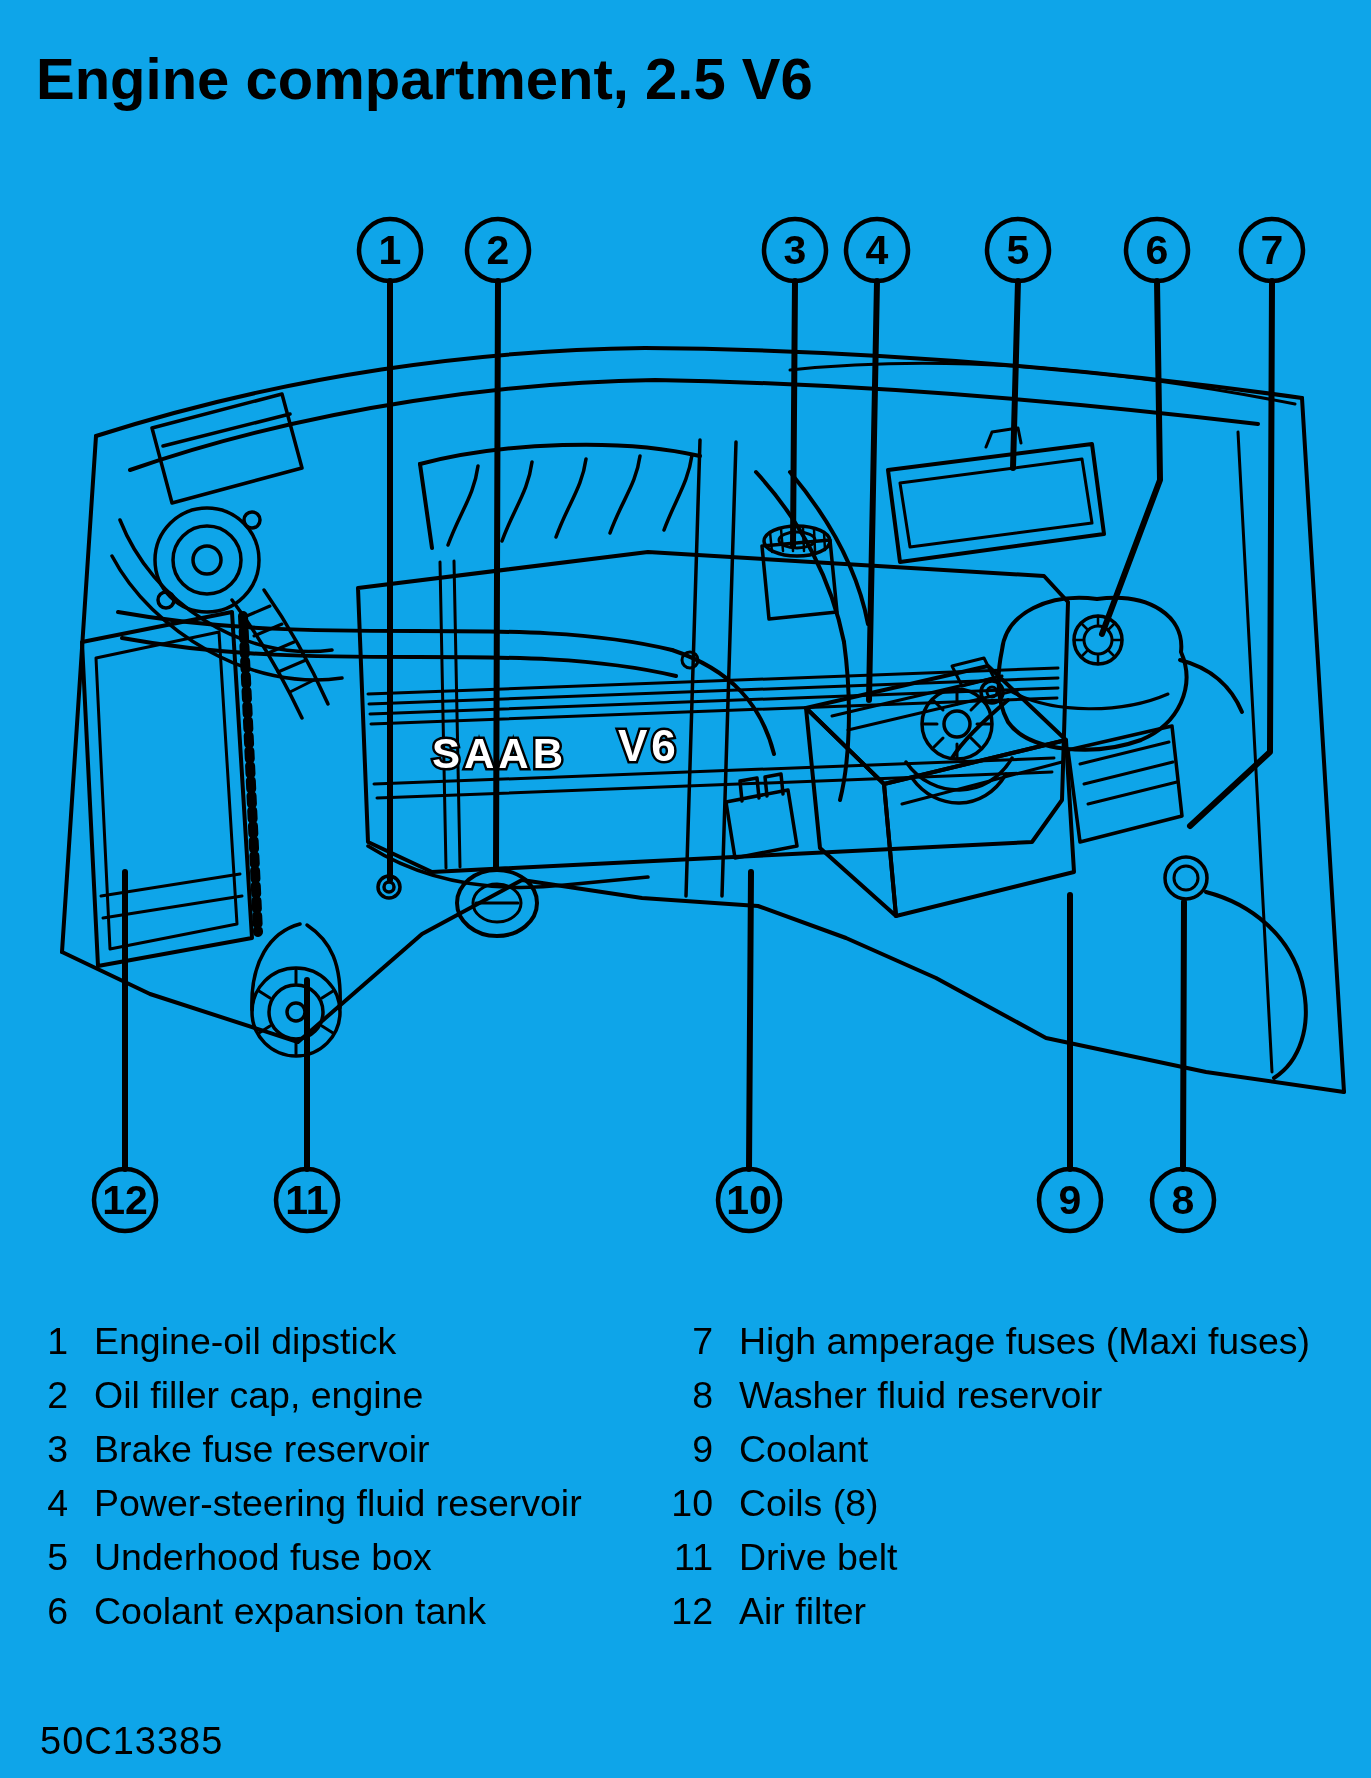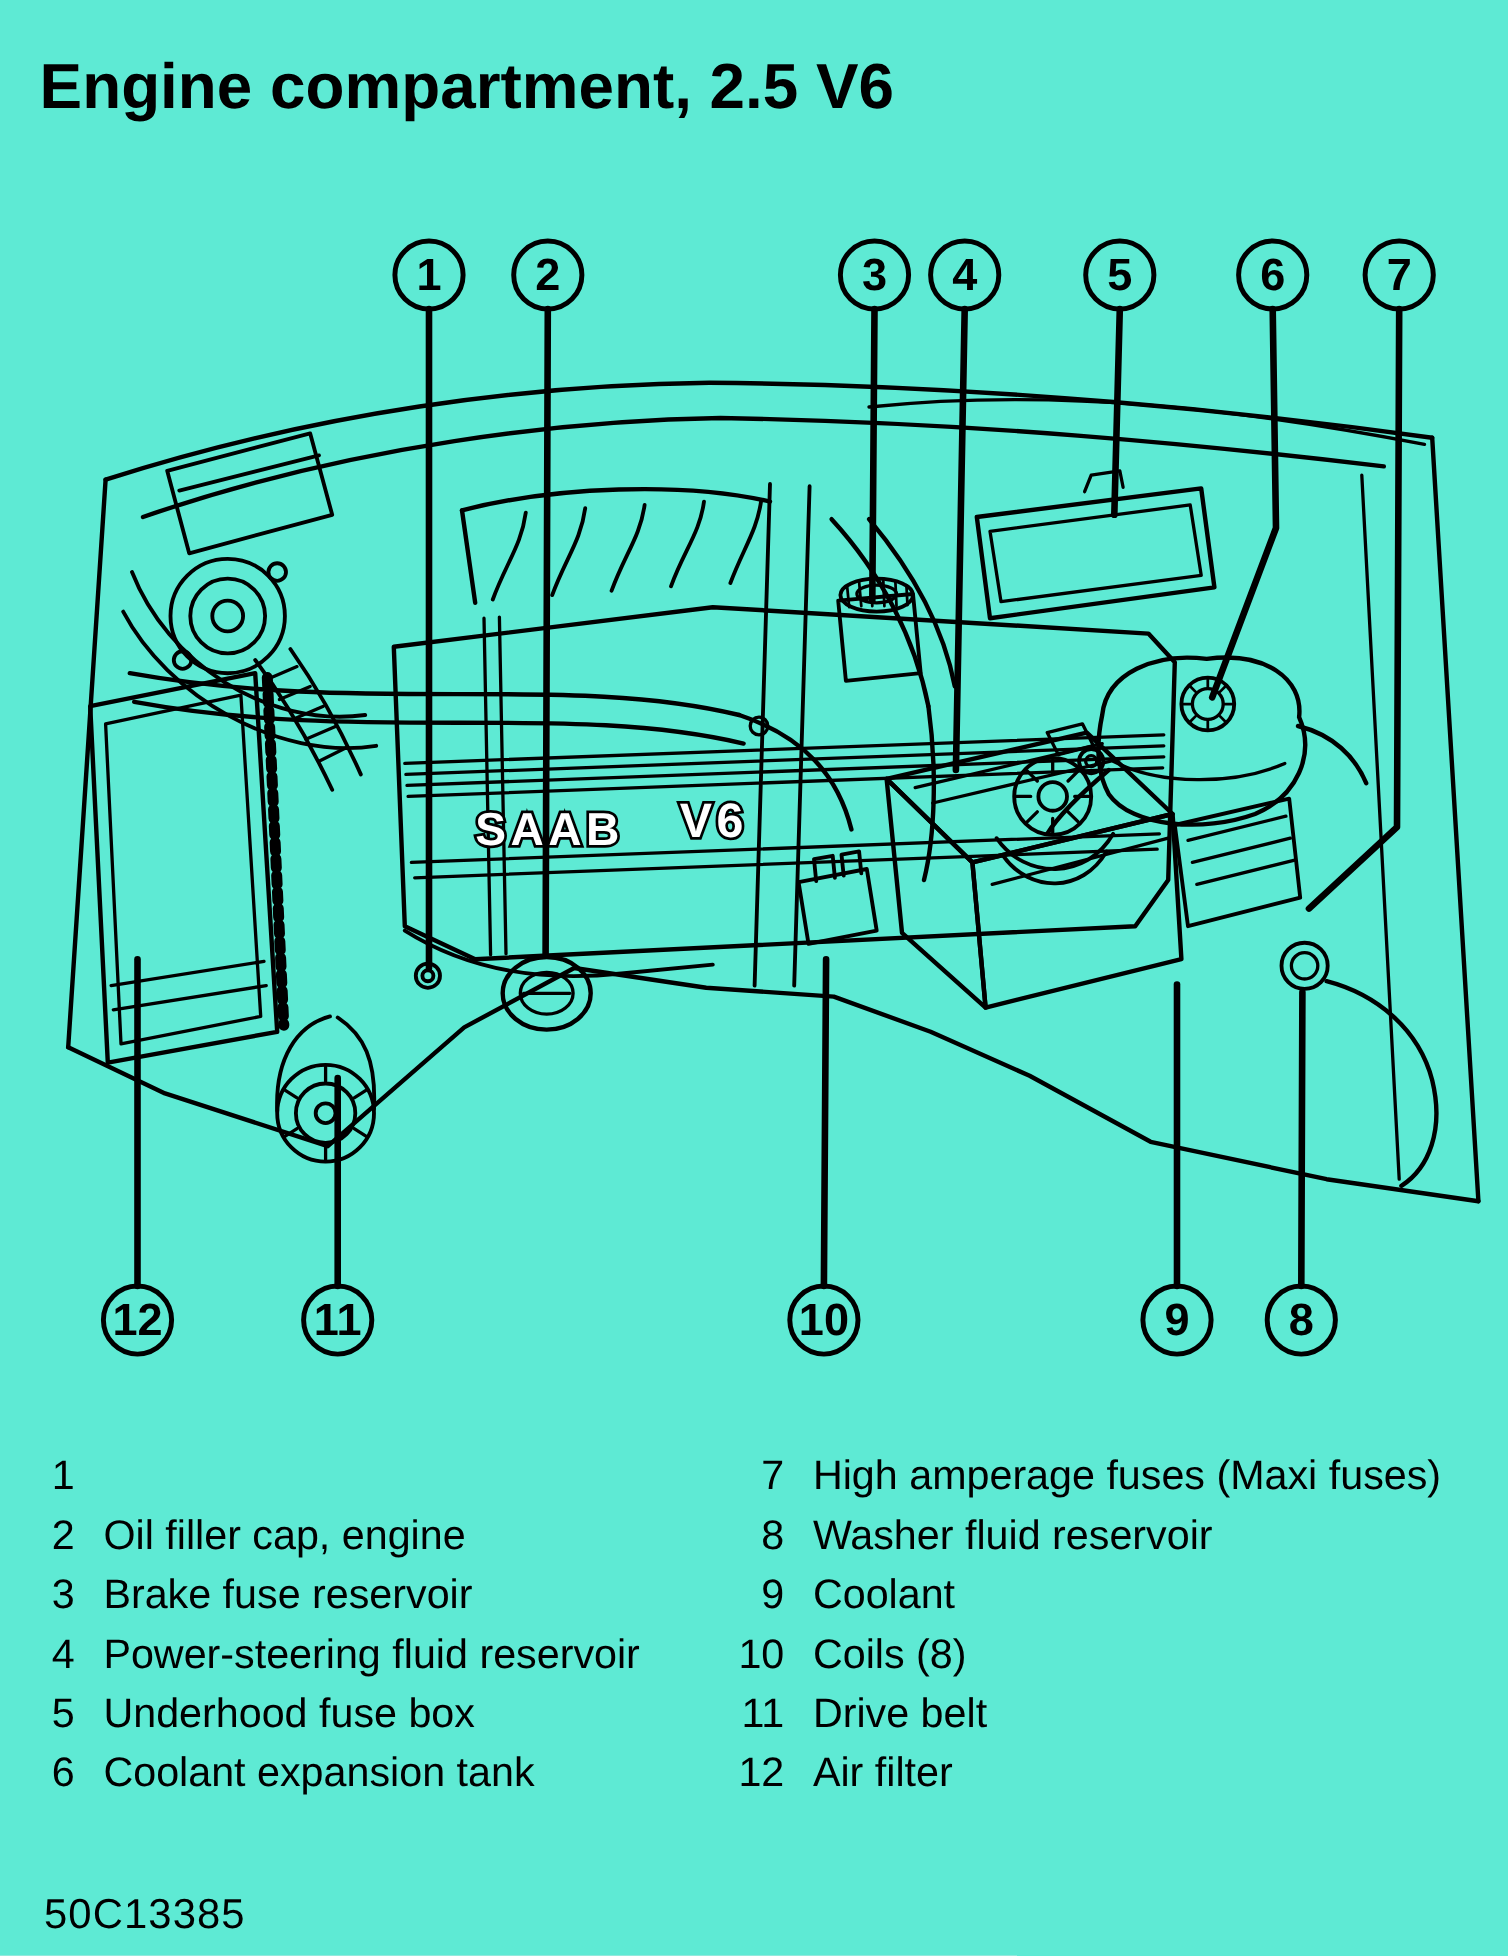--- a/index.html
+++ b/index.html
@@ -1,19 +1,19 @@
 <!DOCTYPE html>
 <html><head>
 <meta charset="utf-8">
 <style>
   html,body{margin:0;padding:0;background:#e8e8e8;}
   .page{
     position:relative;
     width:1371px;height:1778px;
-    background:#5eead4;
+    background:#0ea5e9;
     font-family:"Liberation Sans", sans-serif;
     color:#000;
     overflow:hidden;
     margin:0 auto;
   }
   .page-title{
     position:absolute;left:36px;top:50px;margin:0;
     font-size:58px;font-weight:bold;letter-spacing:0;
     line-height:1;color:#000;
   }
@@ -262,20 +262,21 @@
         <circle class="callout-circle" cx="125" cy="1200" r="31"></circle>
         <text class="callout-num" x="125" y="1214">12</text>
       </g>
     </g>
   </svg>
 
   <div class="legend">
     <div class="legend-col left">
       <div class="legend-row">
         <span class="legend-num">1</span>
+        <span class="legend-label">Engine-oil dipstick</span>
       </div>
       <div class="legend-row">
         <span class="legend-num">2</span>
         <span class="legend-label">Oil filler cap, engine</span>
       </div>
       <div class="legend-row">
         <span class="legend-num">3</span>
         <span class="legend-label">Brake fuse reservoir</span>
       </div>
       <div class="legend-row">

